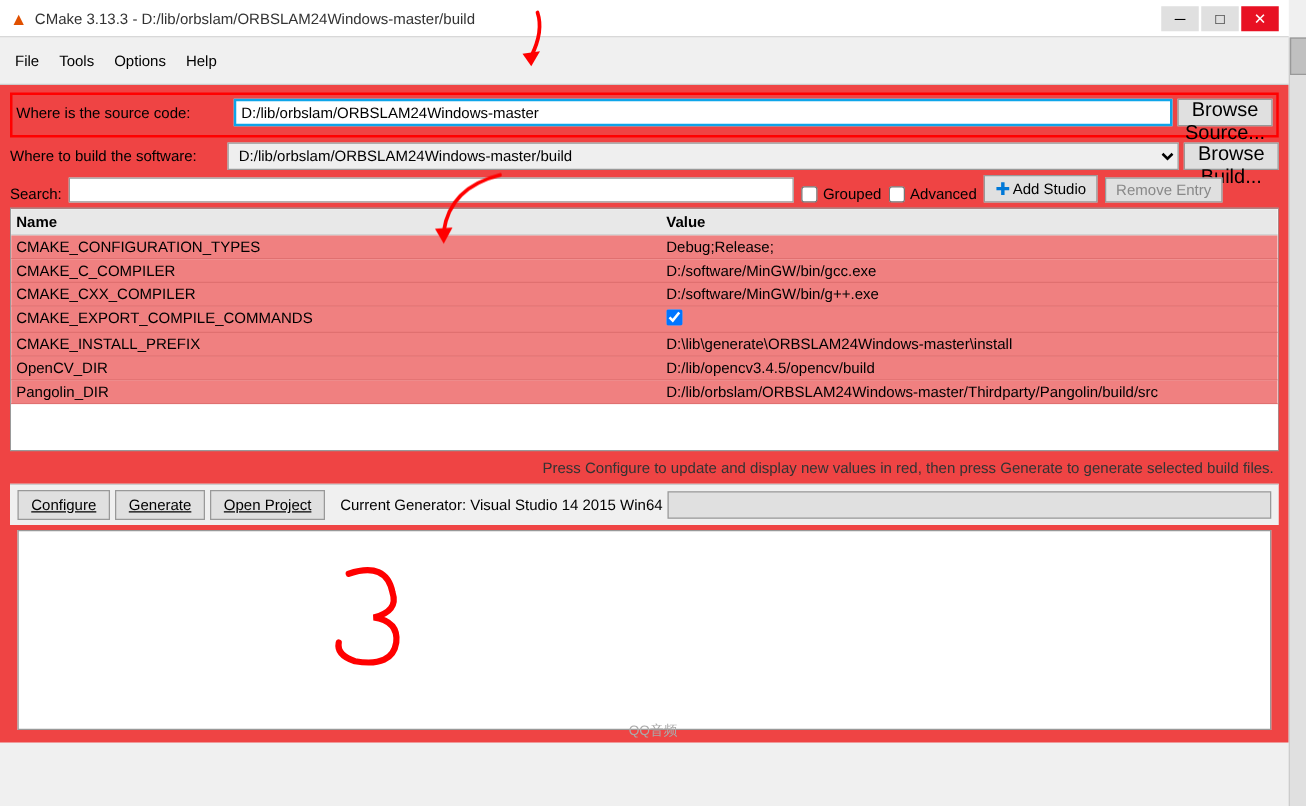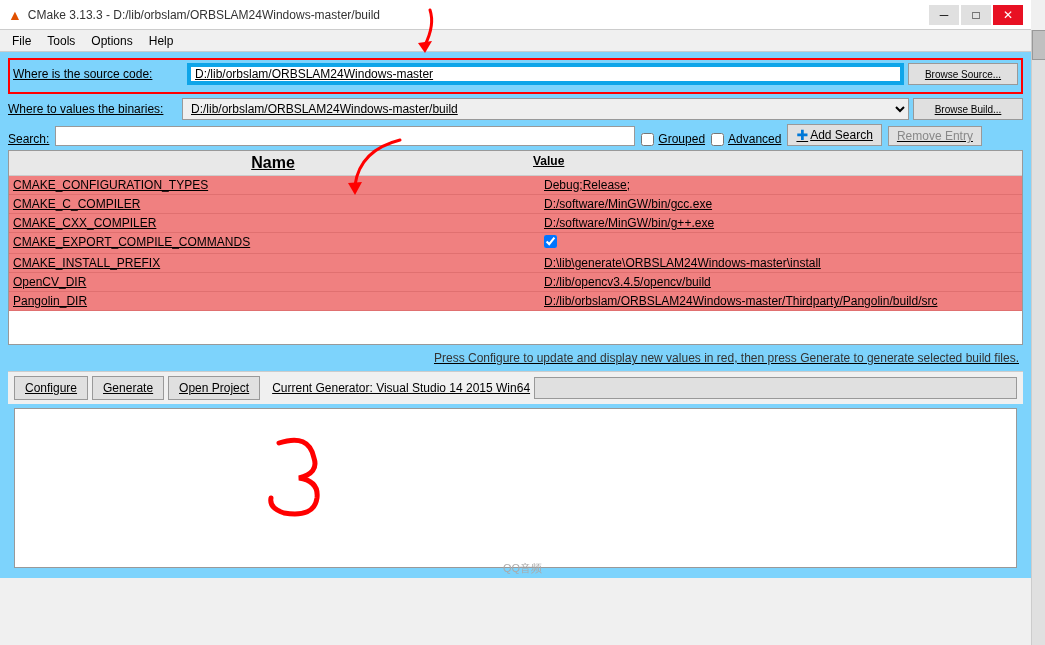--- a/index.html
+++ b/index.html
@@ -42,67 +42,66 @@
       cursor: pointer;
       font-size: 12px;
       display: flex;
       align-items: center;
       justify-content: center;
     }
     .titlebar-btn.close { background: #e81123; color: white; }
     
     .menubar {
       background: #f0f0f0;
-      height: 22px;
+      height: 38px;
       display: flex;
       align-items: center;
       padding: 0 4px;
       border-bottom: 1px solid #ccc;
     }
     .menubar-item {
       padding: 2px 8px;
       cursor: pointer;
       font-size: 12px;
     }
     
     .main {
-      background: #7dd3fc;
+      background: #ef4444;
       padding: 6px 8px;
-      text-decoration: underline;
     }
     
     .path-row {
       display: flex;
       align-items: center;
       margin-bottom: 4px;
       gap: 4px;
     }
     .path-label {
       width: 170px;
       font-size: 12px;
       white-space: nowrap;
     }
     .path-input {
       flex: 1;
       height: 22px;
-      border: 4px solid #0ea5e9;
+      border: 2px solid #0ea5e9;
       padding: 2px 4px;
       font-size: 12px;
       outline: none;
     }
     .path-input.build-input {
       border: 1px solid #999;
     }
     .browse-btn {
-      width: 110px;
+      width: 76px;
       height: 22px;
       background: #e0e0e0;
       border: 1px solid #999;
       cursor: pointer;
-      font-size: 10px;
+      font-size: 16px;
     }
     
     .search-row {
       display: flex;
       align-items: flex-end;
       margin-bottom: 4px;
       gap: 6px;
     }
     .search-label { font-size: 12px; }
     .search-input {
@@ -145,42 +144,41 @@
       background: white;
       height: 195px;
       overflow-y: auto;
     }
     .table-header {
       display: flex;
       background: #e8e8e8;
       border-bottom: 1px solid #ccc;
       padding: 3px 4px;
     }
-    .col-name { width: 520px; font-weight: bold; font-size: 16px; text-align: center; }
+    .col-name { width: 520px; font-weight: bold; font-size: 12px; }
     .col-value { flex: 1; font-weight: bold; font-size: 12px; }
     .table-row {
       display: flex;
       padding: 2px 4px;
       background: #f08080;
       border-bottom: 1px solid #e07070;
     }
     .table-row .cell-name {
       width: 520px;
       font-size: 12px;
       color: #000;
       white-space: nowrap;
       overflow: hidden;
     }
     .table-row .cell-value {
       flex: 1;
       font-size: 12px;
       color: #000;
       white-space: nowrap;
       overflow: hidden;
-      margin-left: 11px;
     }
     
     .status-message {
       text-align: right;
       font-size: 12px;
       padding: 6px 4px;
       color: #333;
     }
     
     .bottom-toolbar {
@@ -290,41 +288,41 @@
 
       <div class="source-highlight">
         <div class="path-row">
           <span class="path-label">Where is the source code:</span>
           <input class="path-input" type="text" value="D:/lib/orbslam/ORBSLAM24Windows-master" style="">
           <button class="browse-btn">Browse Source...</button>
         </div>
       </div>
 
       <div class="path-row">
-        <span class="path-label">Where to values the binaries:</span>
+        <span class="path-label">Where to build the software:</span>
         <select class="path-input build-input" style="appearance:auto;">
           <option>D:/lib/orbslam/ORBSLAM24Windows-master/build</option>
         </select>
         <button class="browse-btn">Browse Build...</button>
       </div>
 
       <div class="search-row">
         <span class="search-label">Search:</span>
         <input class="search-input" type="text" style="">
         <div class="checkbox-group">
           <input type="checkbox" style="">
           <span>Grouped</span>
         </div>
         <div class="checkbox-group">
           <input type="checkbox" style="">
           <span>Advanced</span>
         </div>
         <button class="add-entry-btn">
           <span style="color:#0078d7; font-size:14px;">✚</span>
-          <span>Add Search</span>
+          <span>Add Studio</span>
         </button>
         <button class="remove-entry-btn">Remove Entry</button>
       </div>
 
       <div class="table-container">
         <div class="table-header">
           <span class="col-name">Name</span>
           <span class="col-value">Value</span>
         </div>
 

